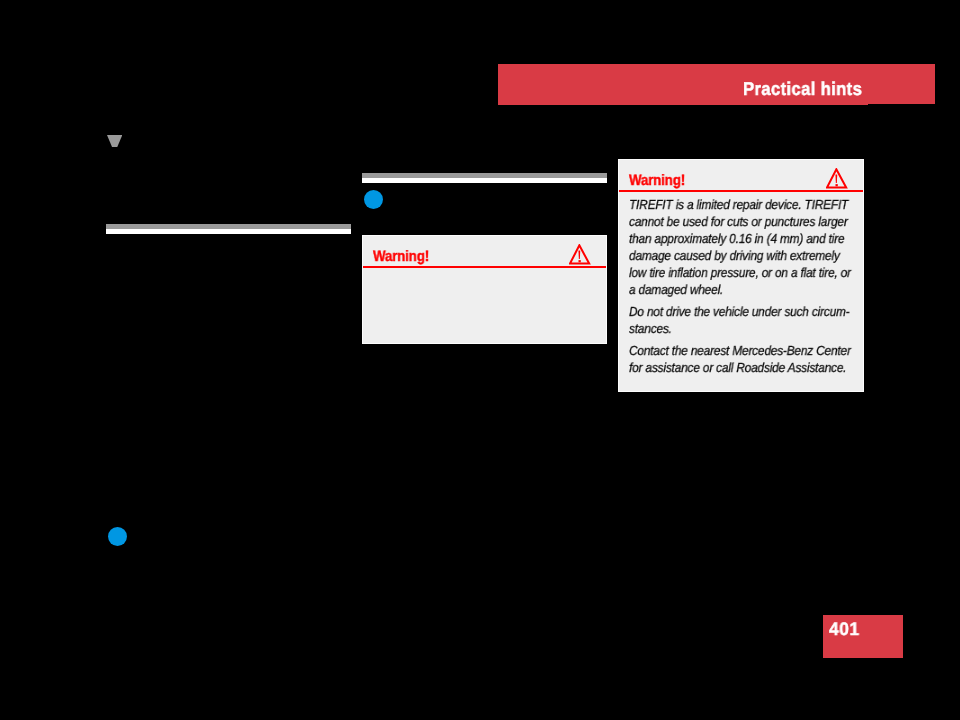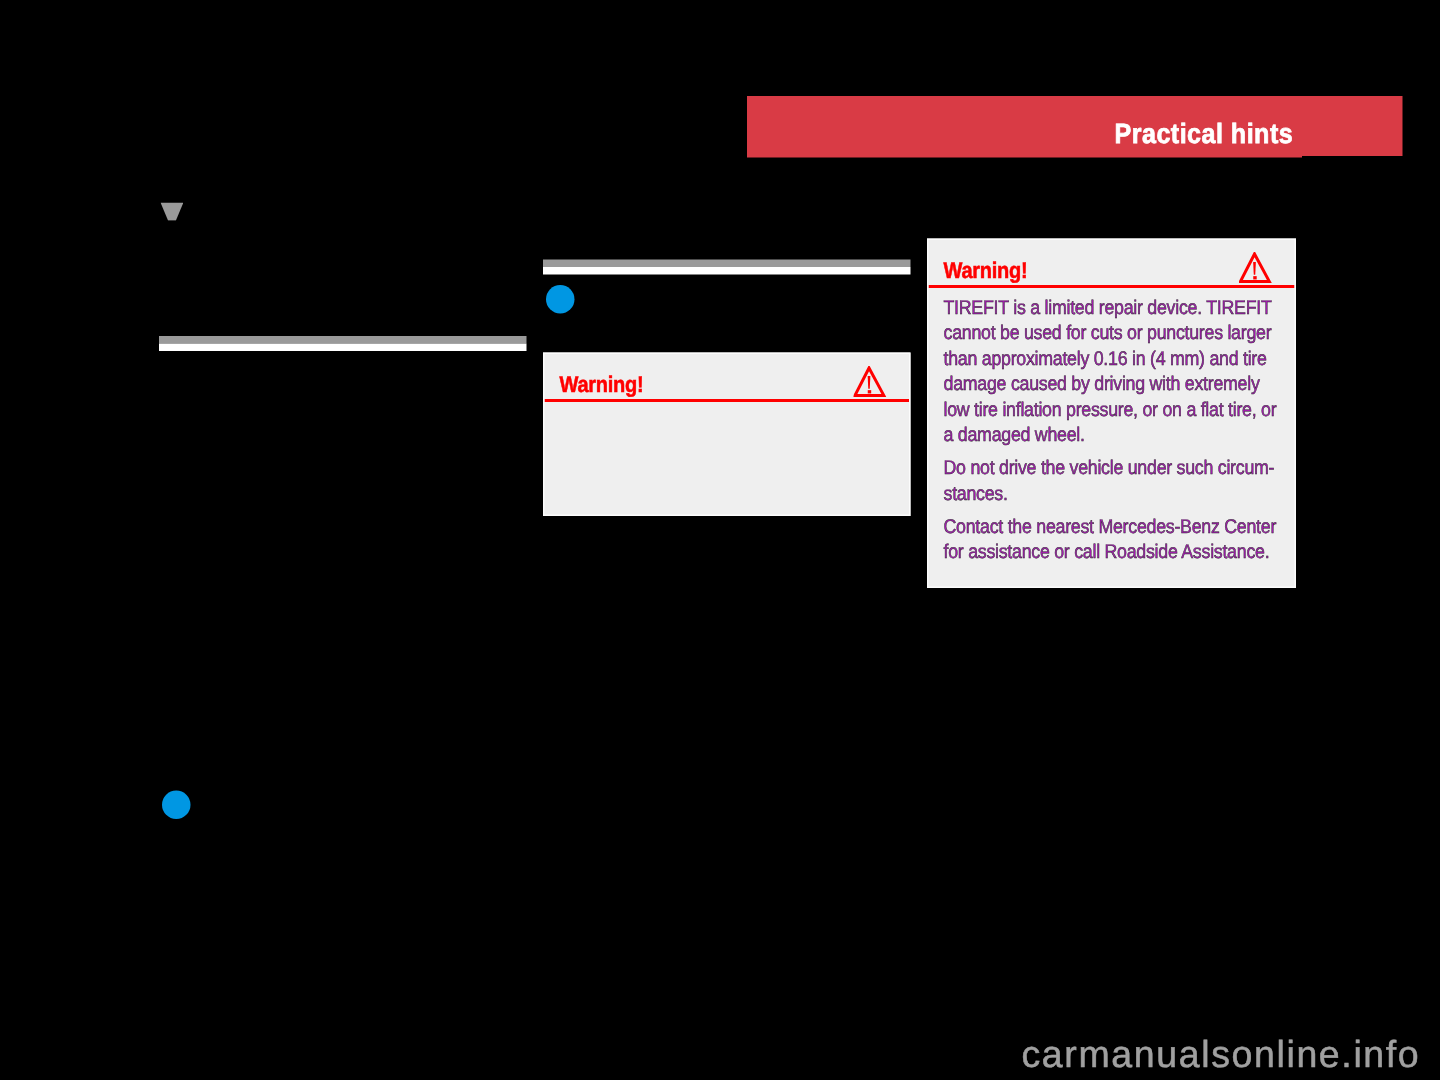--- a/index.html
+++ b/index.html
@@ -28,22 +28,22 @@
 
   
   .warn{background:#EFEFEF;border:1.5px solid #FCFCFC;box-sizing:border-box;overflow:hidden;}
   .warn-head{position:relative;height:30px;}
   .warn-title{position:absolute;left:10.2px;top:12px;color:#FF0000;
               font-size:15.1px;font-weight:bold;letter-spacing:-0.2px;line-height:17px;
               -webkit-text-stroke:0.35px #FF0000;
               transform:scaleX(0.885);transform-origin:left top;will-change:transform;}
   .warn-ico{position:absolute;right:15.1px;top:8.2px;line-height:0;}
   .warn-hr{height:2.2px;background:#FF0000;}
-  .warn-body{padding:3.6px 1px 0 10px;color:#a21caf;-webkit-text-stroke:0.32px #2E2E2E;
-             font-size:13.2px;letter-spacing:-0.2px;line-height:17px;white-space:nowrap;}
+  .warn-body{padding:3.6px 1px 0 10px;color:#000000;-webkit-text-stroke:0.32px #2E2E2E;
+             font-size:13.2px;letter-spacing:-0.2px;line-height:17px;white-space:nowrap;font-style:italic;}
   .warn-body p{margin:0 0 4.9px 0;transform:scaleX(0.90);transform-origin:left top;
                will-change:transform;}
   .warn-body p:last-child{margin-bottom:0;}
 
   
   .pnum{left:823px;top:615px;width:79.5px;height:42.5px;background:#D93B45;}
   .pnum span{position:absolute;left:6.3px;top:3.0px;color:#FFFFFF;
              font-size:18.3px;font-weight:bold;line-height:21px;letter-spacing:0.6px;
              -webkit-text-stroke:0.45px #FFFFFF;
              transform:scaleX(0.95);transform-origin:left top;will-change:transform;}
@@ -106,15 +106,17 @@
       </span>
     </div>
     <div class="warn-hr"></div>
     <div class="warn-body">
       <p>TIREFIT is a limited repair device. TIREFIT<br>cannot be used for cuts or punctures larger<br>than approximately 0.16 in (4 mm) and tire<br>damage caused by driving with extremely<br>low tire inflation pressure, or on a flat tire, or<br>a damaged wheel.</p>
       <p>Do not drive the vehicle under such circum-<br>stances.</p>
       <p>Contact the nearest Mercedes-Benz Center<br>for assistance or call Roadside Assistance.</p>
     </div>
   </div>
 
+  <div class="abs pnum">
+    <span>401</span>
+  </div>
 
-  <div class="abs wm">carmanualsonline.info</div>
 </div>
 
 </body></html>

